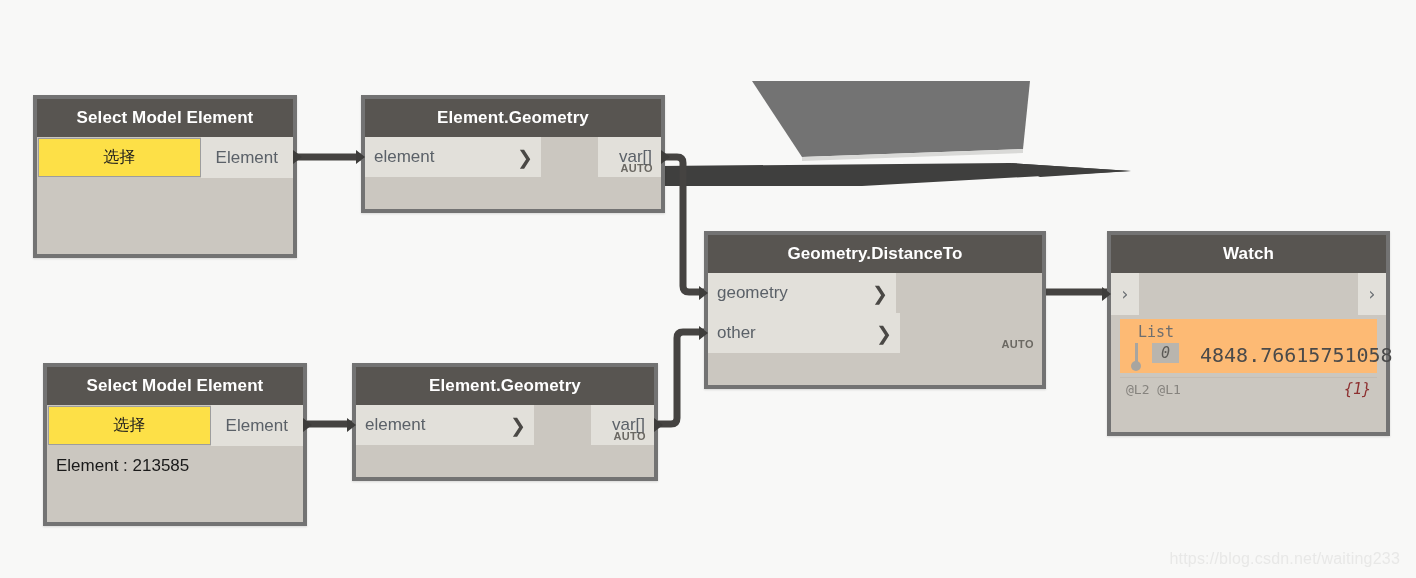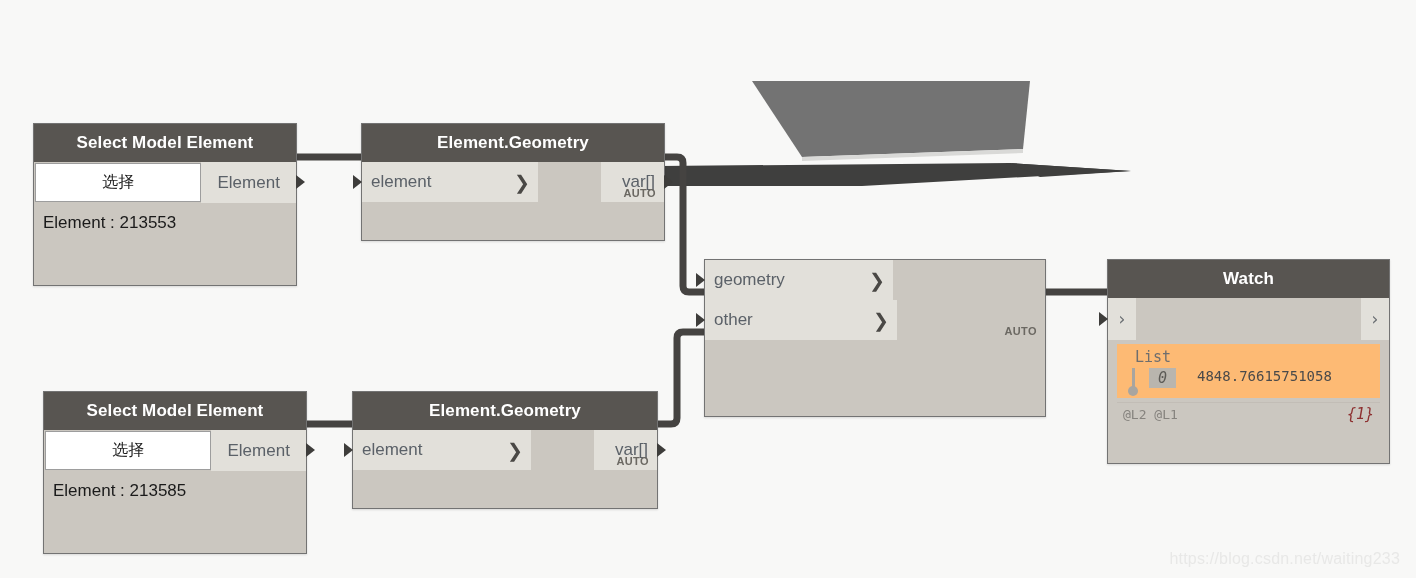--- a/index.html
+++ b/index.html
@@ -31,23 +31,22 @@
     position: absolute;
     left: 0; top: 0;
     width: 1416px; height: 578px;
   }
 
   
   .node {
     position: absolute;
     box-sizing: border-box;
     background: #cbc7c0;
-    border: 1px solid #737373;
+    border: 4px solid #737373;
     box-shadow: 0 1px 2px rgba(0,0,0,0.13);
-    margin-top: 28px;
   }
   .node-header {
     background: #585551;
     color: #ffffff;
     font-weight: bold;
     font-size: 17px;
     text-align: center;
     line-height: 38px;
     height: 38px;
     overflow: hidden;
@@ -125,21 +124,21 @@
     right: -9px;
   }
 
   
   .sme-row {
     display: flex;
     height: 41px;
     align-items: stretch;
   }
   .sme-button {
-    background: #ffffff;
+    background: #fde047;
     border: 1px solid #9d9d9d;
     box-sizing: border-box;
     display: flex;
     align-items: center;
     justify-content: center;
     color: #1d1d1d;
     font-size: 16px;
     margin: 1px 0 1px 1px;
   }
   .sme-outport {
@@ -220,21 +219,21 @@
     font-family: "DejaVu Sans Mono", monospace;
     font-size: 15px;
     font-style: italic;
     padding: 1px 9px;
   }
   .watch-value {
     position: absolute;
     left: 80px;
     top: 24px;
     font-family: "DejaVu Sans Mono", monospace;
-    font-size: 14px;
+    font-size: 20px;
     color: #4a4a4a;
   }
   .watch-footer {
     margin: 4px 9px 5px 9px;
     height: 26px;
     position: relative;
     border-top: 1px solid #c2bdb6;
   }
   .watch-lacing {
     position: absolute;
@@ -296,21 +295,20 @@
   <div class="node" style="left:33px; top:95px; width:264px; height:163px;">
     <div class="node-header">Select Model Element</div>
     <div class="node-body">
       <div class="sme-row">
         <div class="sme-button" style="width:167px;">选择</div>
         <div class="sme-outport" style="width:95px;">
           <span>Element</span>
           <span class="nub nub-out" style="top:13px;"></span>
         </div>
       </div>
-      <div class="sme-value">Element : 213553</div>
     </div>
   </div>
 
   <div class="node" style="left:361px; top:95px; width:304px; height:118px;">
     <div class="node-header">Element.Geometry</div>
     <div class="node-body">
       <div class="port-row">
         <div class="port-in" style="width:176px;">
           <span>element</span>
           <span class="chev">❯</span>
@@ -320,20 +318,21 @@
         <div class="port-out" style="width:63px;">
           <span>var[]</span>
           <span class="nub nub-out" style="top:13px;"></span>
         </div>
       </div>
       <div class="auto-label">AUTO</div>
     </div>
   </div>
 
   <div class="node" style="left:704px; top:231px; width:342px; height:158px;">
+    <div class="node-header">Geometry.DistanceTo</div>
     <div class="node-body">
       <div class="port-row">
         <div class="port-in" style="width:188px;">
           <span>geometry</span>
           <span class="chev">❯</span>
           <span class="nub nub-in" style="top:13px;"></span>
         </div>
         <div class="port-spacer"></div>
       </div>
       <div class="port-row">

